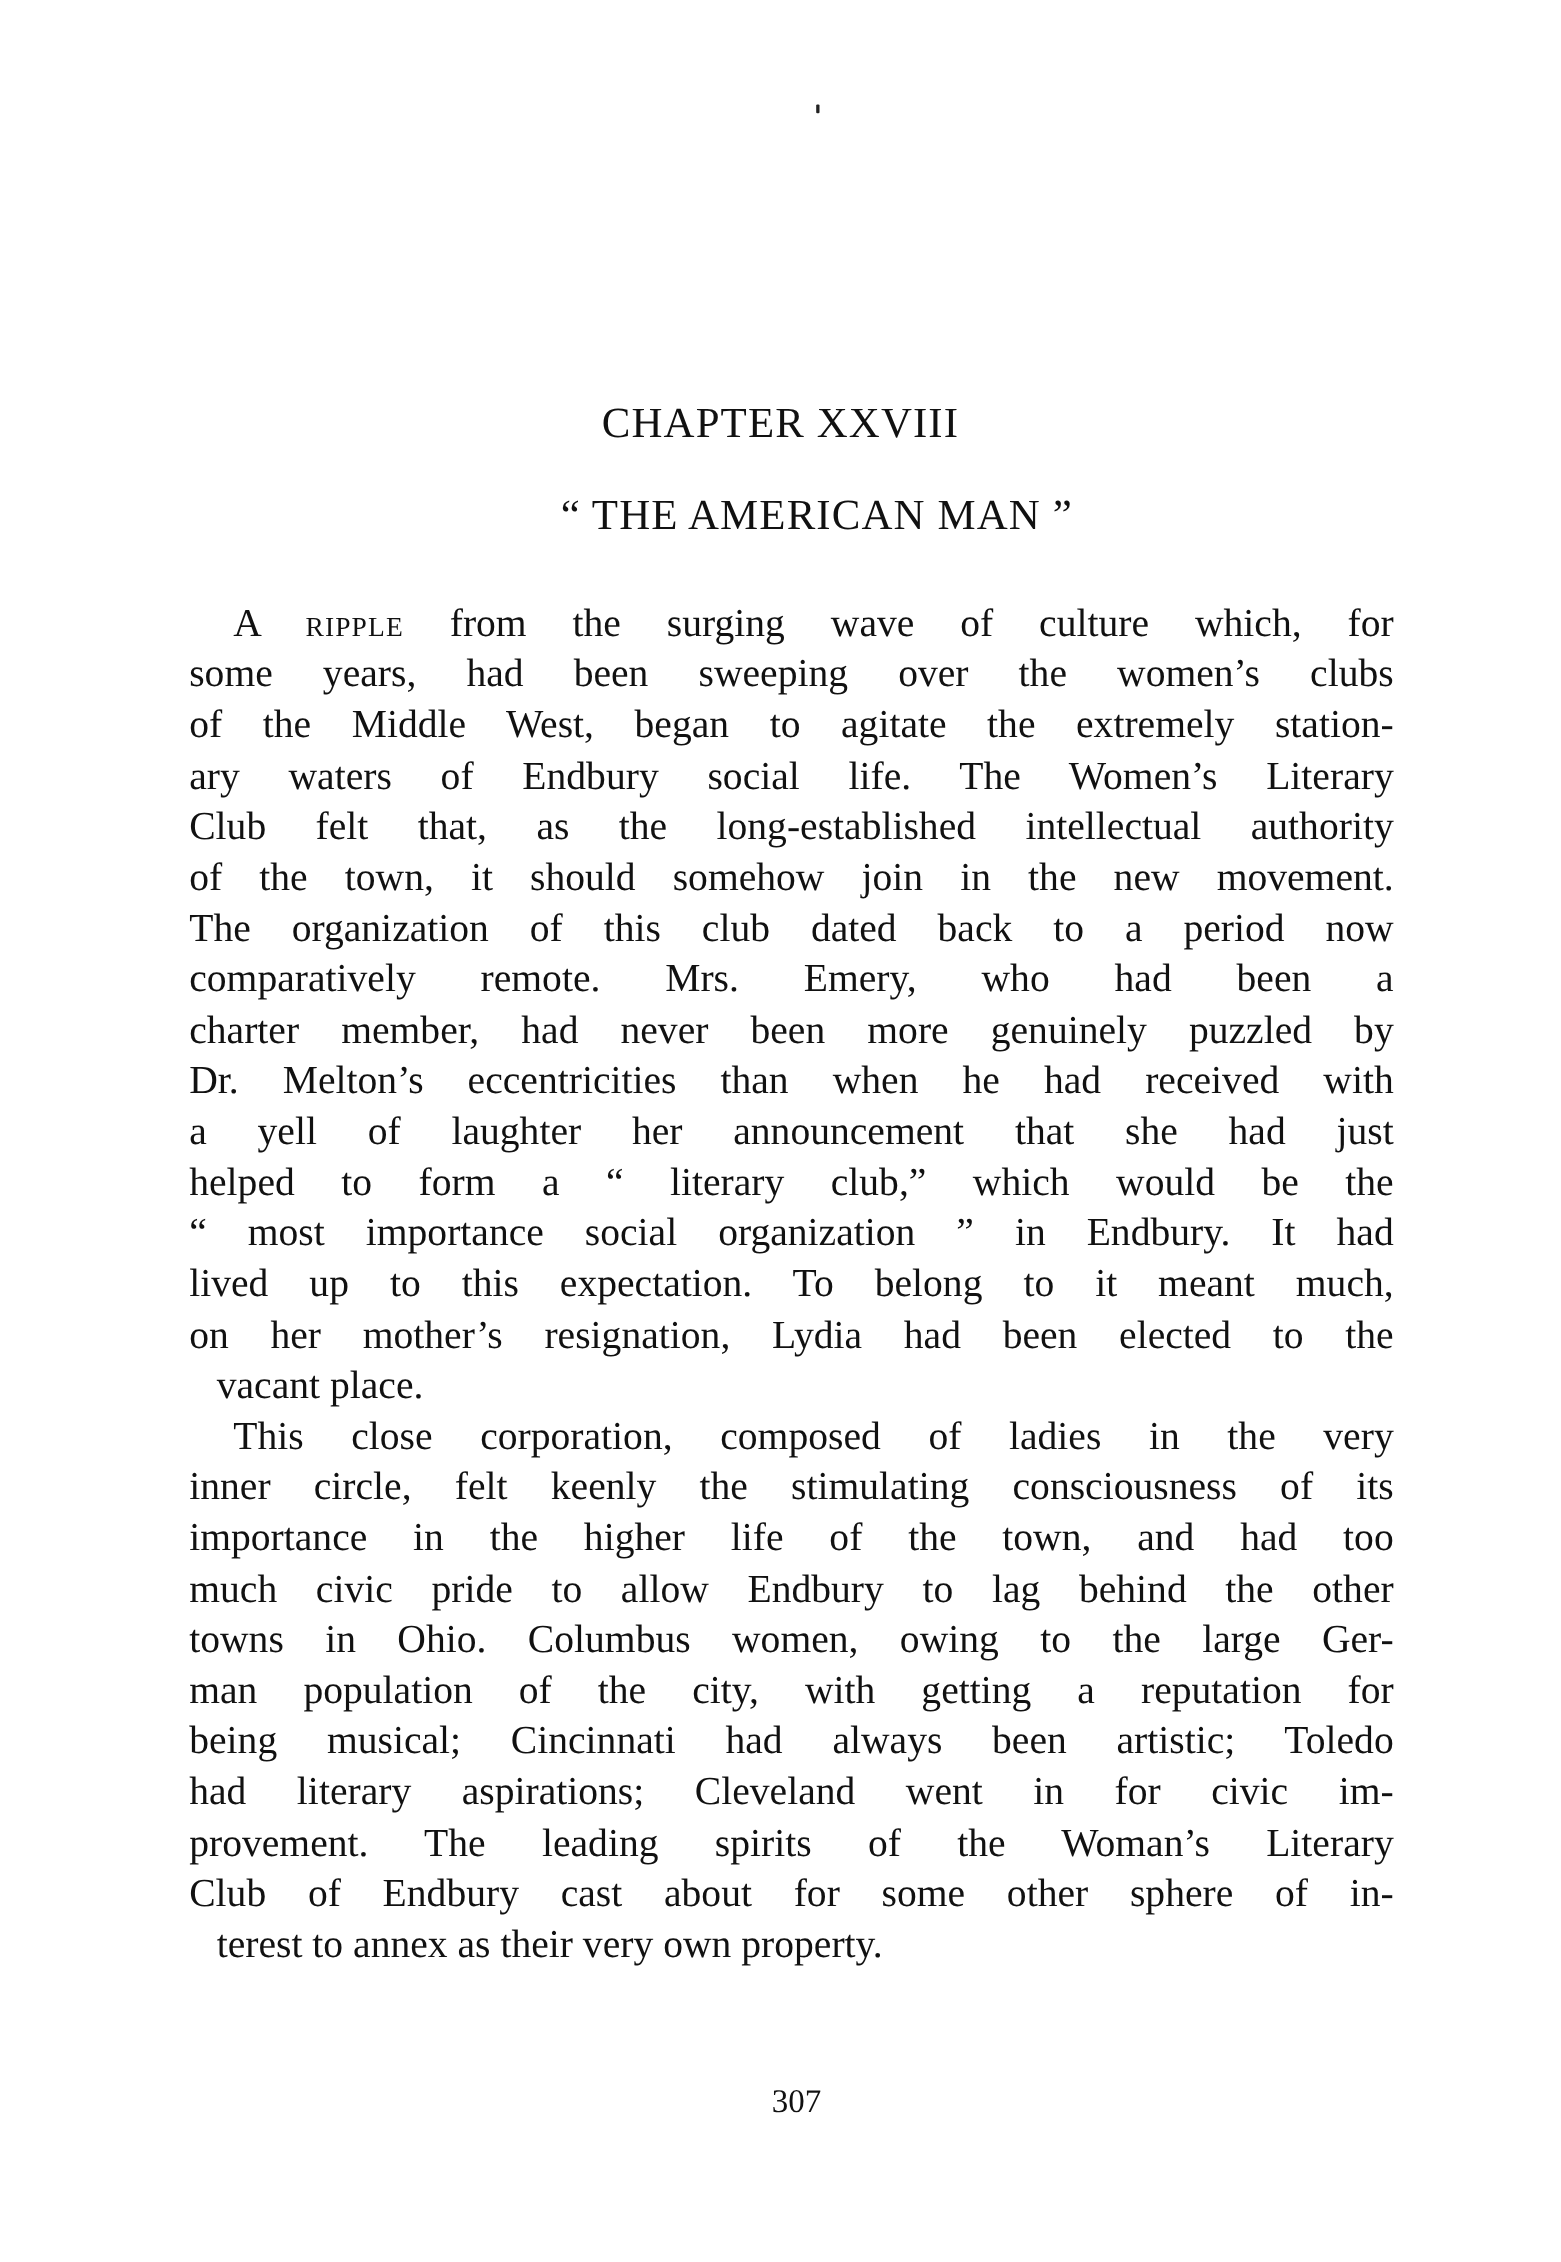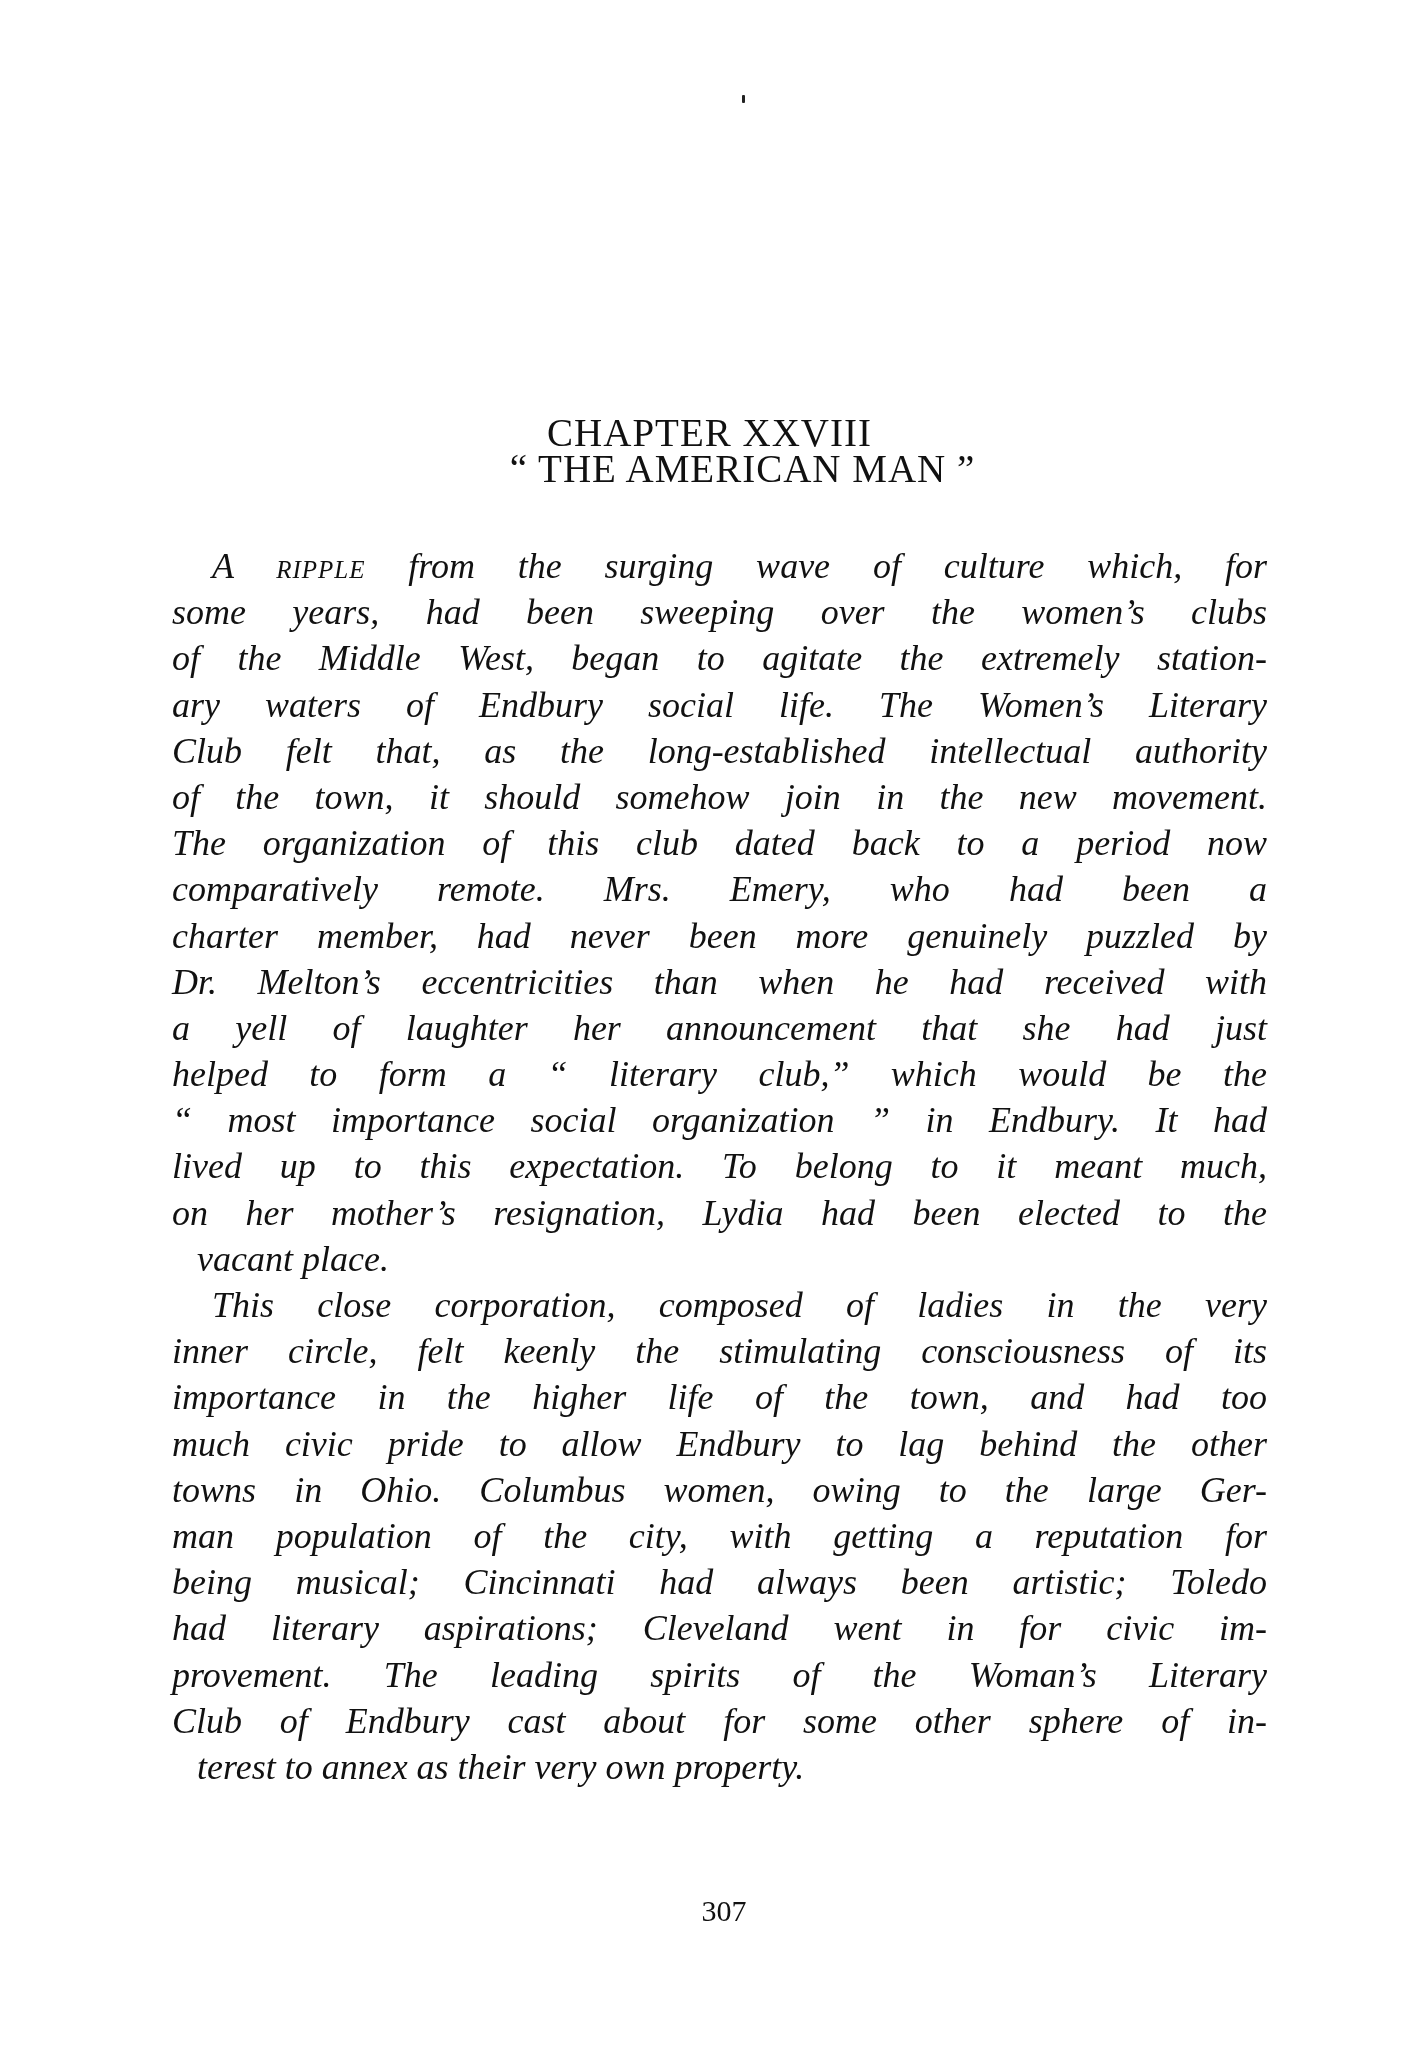--- a/index.html
+++ b/index.html
@@ -1,25 +1,25 @@
 <!DOCTYPE html>
 <html><head>
 <meta charset="utf-8">
 <style>
   html, body { margin:0; padding:0; background:#ffffff; }
   body { width:1419px; height:2056px; position:relative; overflow:hidden; color:#111111;
          font-family:"Liberation Serif","DejaVu Serif",serif; }
   .speck { position:absolute; left:742px; top:95px; width:3px; height:8px; background:#222; border-radius:1px; }
   .chapter { position:absolute; left:0; width:1419px; top:362px; text-align:center;
-             font-size:39px; letter-spacing:1px; line-height:46px;margin-top:48px; }
+             font-size:39px; letter-spacing:1px; line-height:46px; }
   .subtitle { position:absolute; left:0; width:1419px; top:446px; text-align:center;
               font-size:39px; letter-spacing:1px; line-height:46px;padding-left:33px; }
   .body { position:absolute; left:172px; width:1095px; top:543px; }
   .line { height:46.2px; line-height:46.2px; font-size:36px; text-align:justify; text-align-last:justify;
-          white-space:nowrap; overflow:visible;font-style:italic; }
+          white-space:nowrap; overflow:visible; }
   .line.last { text-align-last:left;margin-left:25px; }
   .line.indent { padding-left:40px; }
   .sc { font-variant:small-caps; letter-spacing:1px; }
   .pageno { position:absolute; left:0; width:1448px; top:1893px; text-align:center; font-size:30px; line-height:36px; }
 </style>
 </head>
 <body>
 
 <div class="speck"></div>
 

